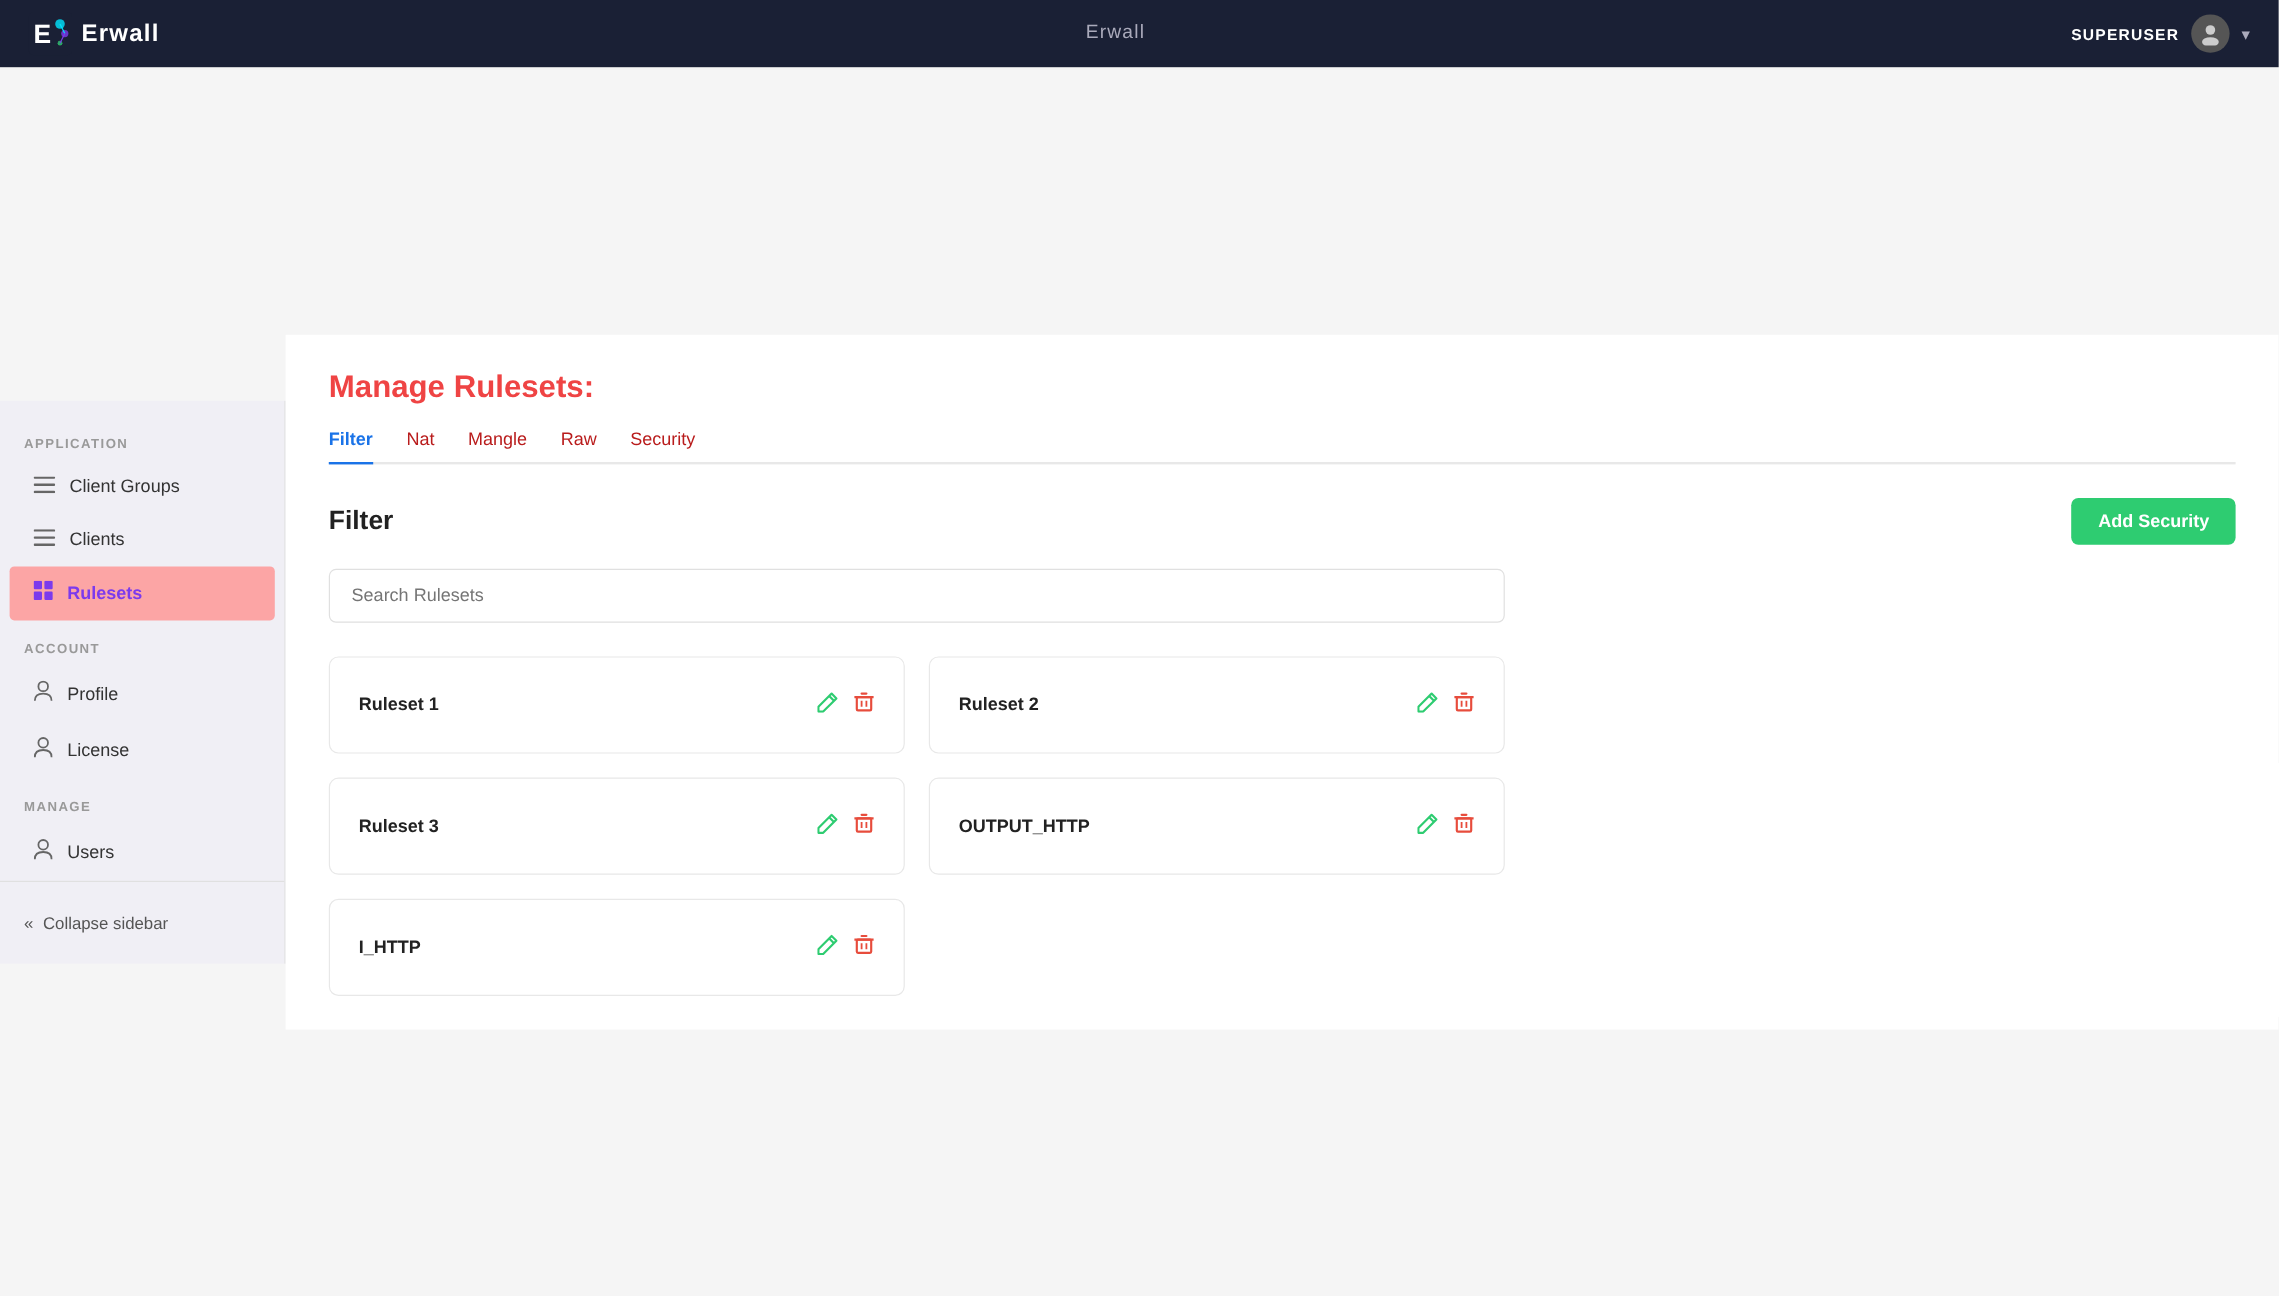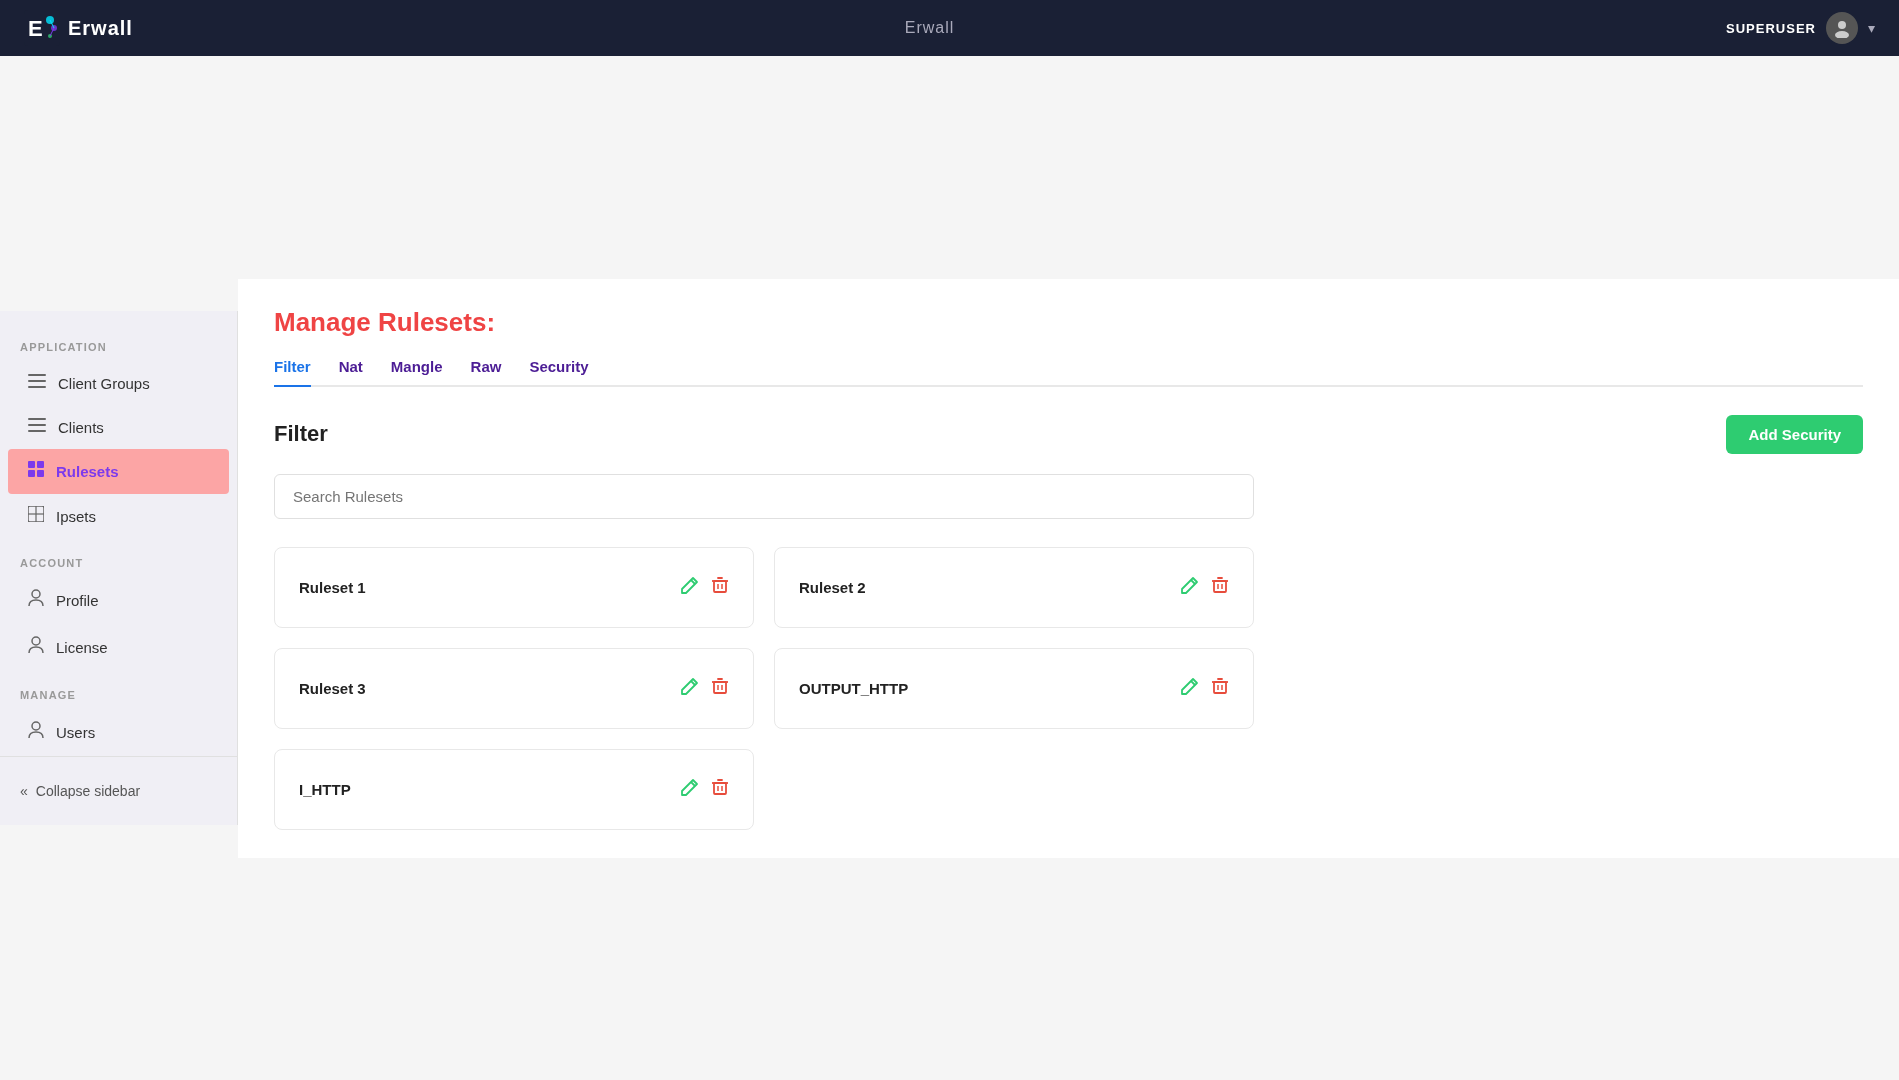--- a/index.html
+++ b/index.html
@@ -146,25 +146,25 @@
 
     
     .tabs {
       display: flex;
       gap: 28px;
       border-bottom: 2px solid #e8e8e8;
       margin-bottom: 28px;
     }
     .tab {
       font-size: 15px;
-      color: #4c1d95;
+      color: #b91c1c;
       padding-bottom: 10px;
       cursor: pointer;
       position: relative;
-      font-weight: 700;
+      font-weight: 400;
     }
     .tab.active {
       color: #1a73e8;
       font-weight: 600;
     }
     .tab.active::after {
       content: '';
       position: absolute;
       bottom: -2px;
       left: 0;
@@ -306,30 +306,20 @@
           <svg width="16" height="16" viewBox="0 0 16 16">
               <rect x="0" y="0" width="7" height="7" rx="1" fill="#7c3aed"></rect>
               <rect x="9" y="0" width="7" height="7" rx="1" fill="#7c3aed"></rect>
               <rect x="0" y="9" width="7" height="7" rx="1" fill="#7c3aed"></rect>
               <rect x="9" y="9" width="7" height="7" rx="1" fill="#7c3aed"></rect>
             </svg>
         </span>
         <span>Rulesets</span>
       </div>
 
-      <div class="sidebar-item">
-        <span class="icon">
-          <svg width="16" height="16" viewBox="0 0 16 16">
-              <rect x="0" y="0" width="16" height="16" rx="2" fill="none" stroke="#666" stroke-width="1.5"></rect>
-              <line x1="0" y1="8" x2="16" y2="8" stroke="#666" stroke-width="1.2"></line>
-              <line x1="8" y1="0" x2="8" y2="16" stroke="#666" stroke-width="1.2"></line>
-            </svg>
-        </span>
-        <span>Ipsets</span>
-      </div>
 
       <div class="sidebar-section-label" style="margin-top:18px;">ACCOUNT</div>
 
       <div class="sidebar-item">
         <span class="icon">
           <svg width="16" height="18" viewBox="0 0 16 18">
               <circle cx="8" cy="5" r="4" fill="none" stroke="#666" stroke-width="1.5"></circle>
               <path d="M1 17 Q1 11 8 11 Q15 11 15 17" fill="none" stroke="#666" stroke-width="1.5"></path>
             </svg>
         </span>

